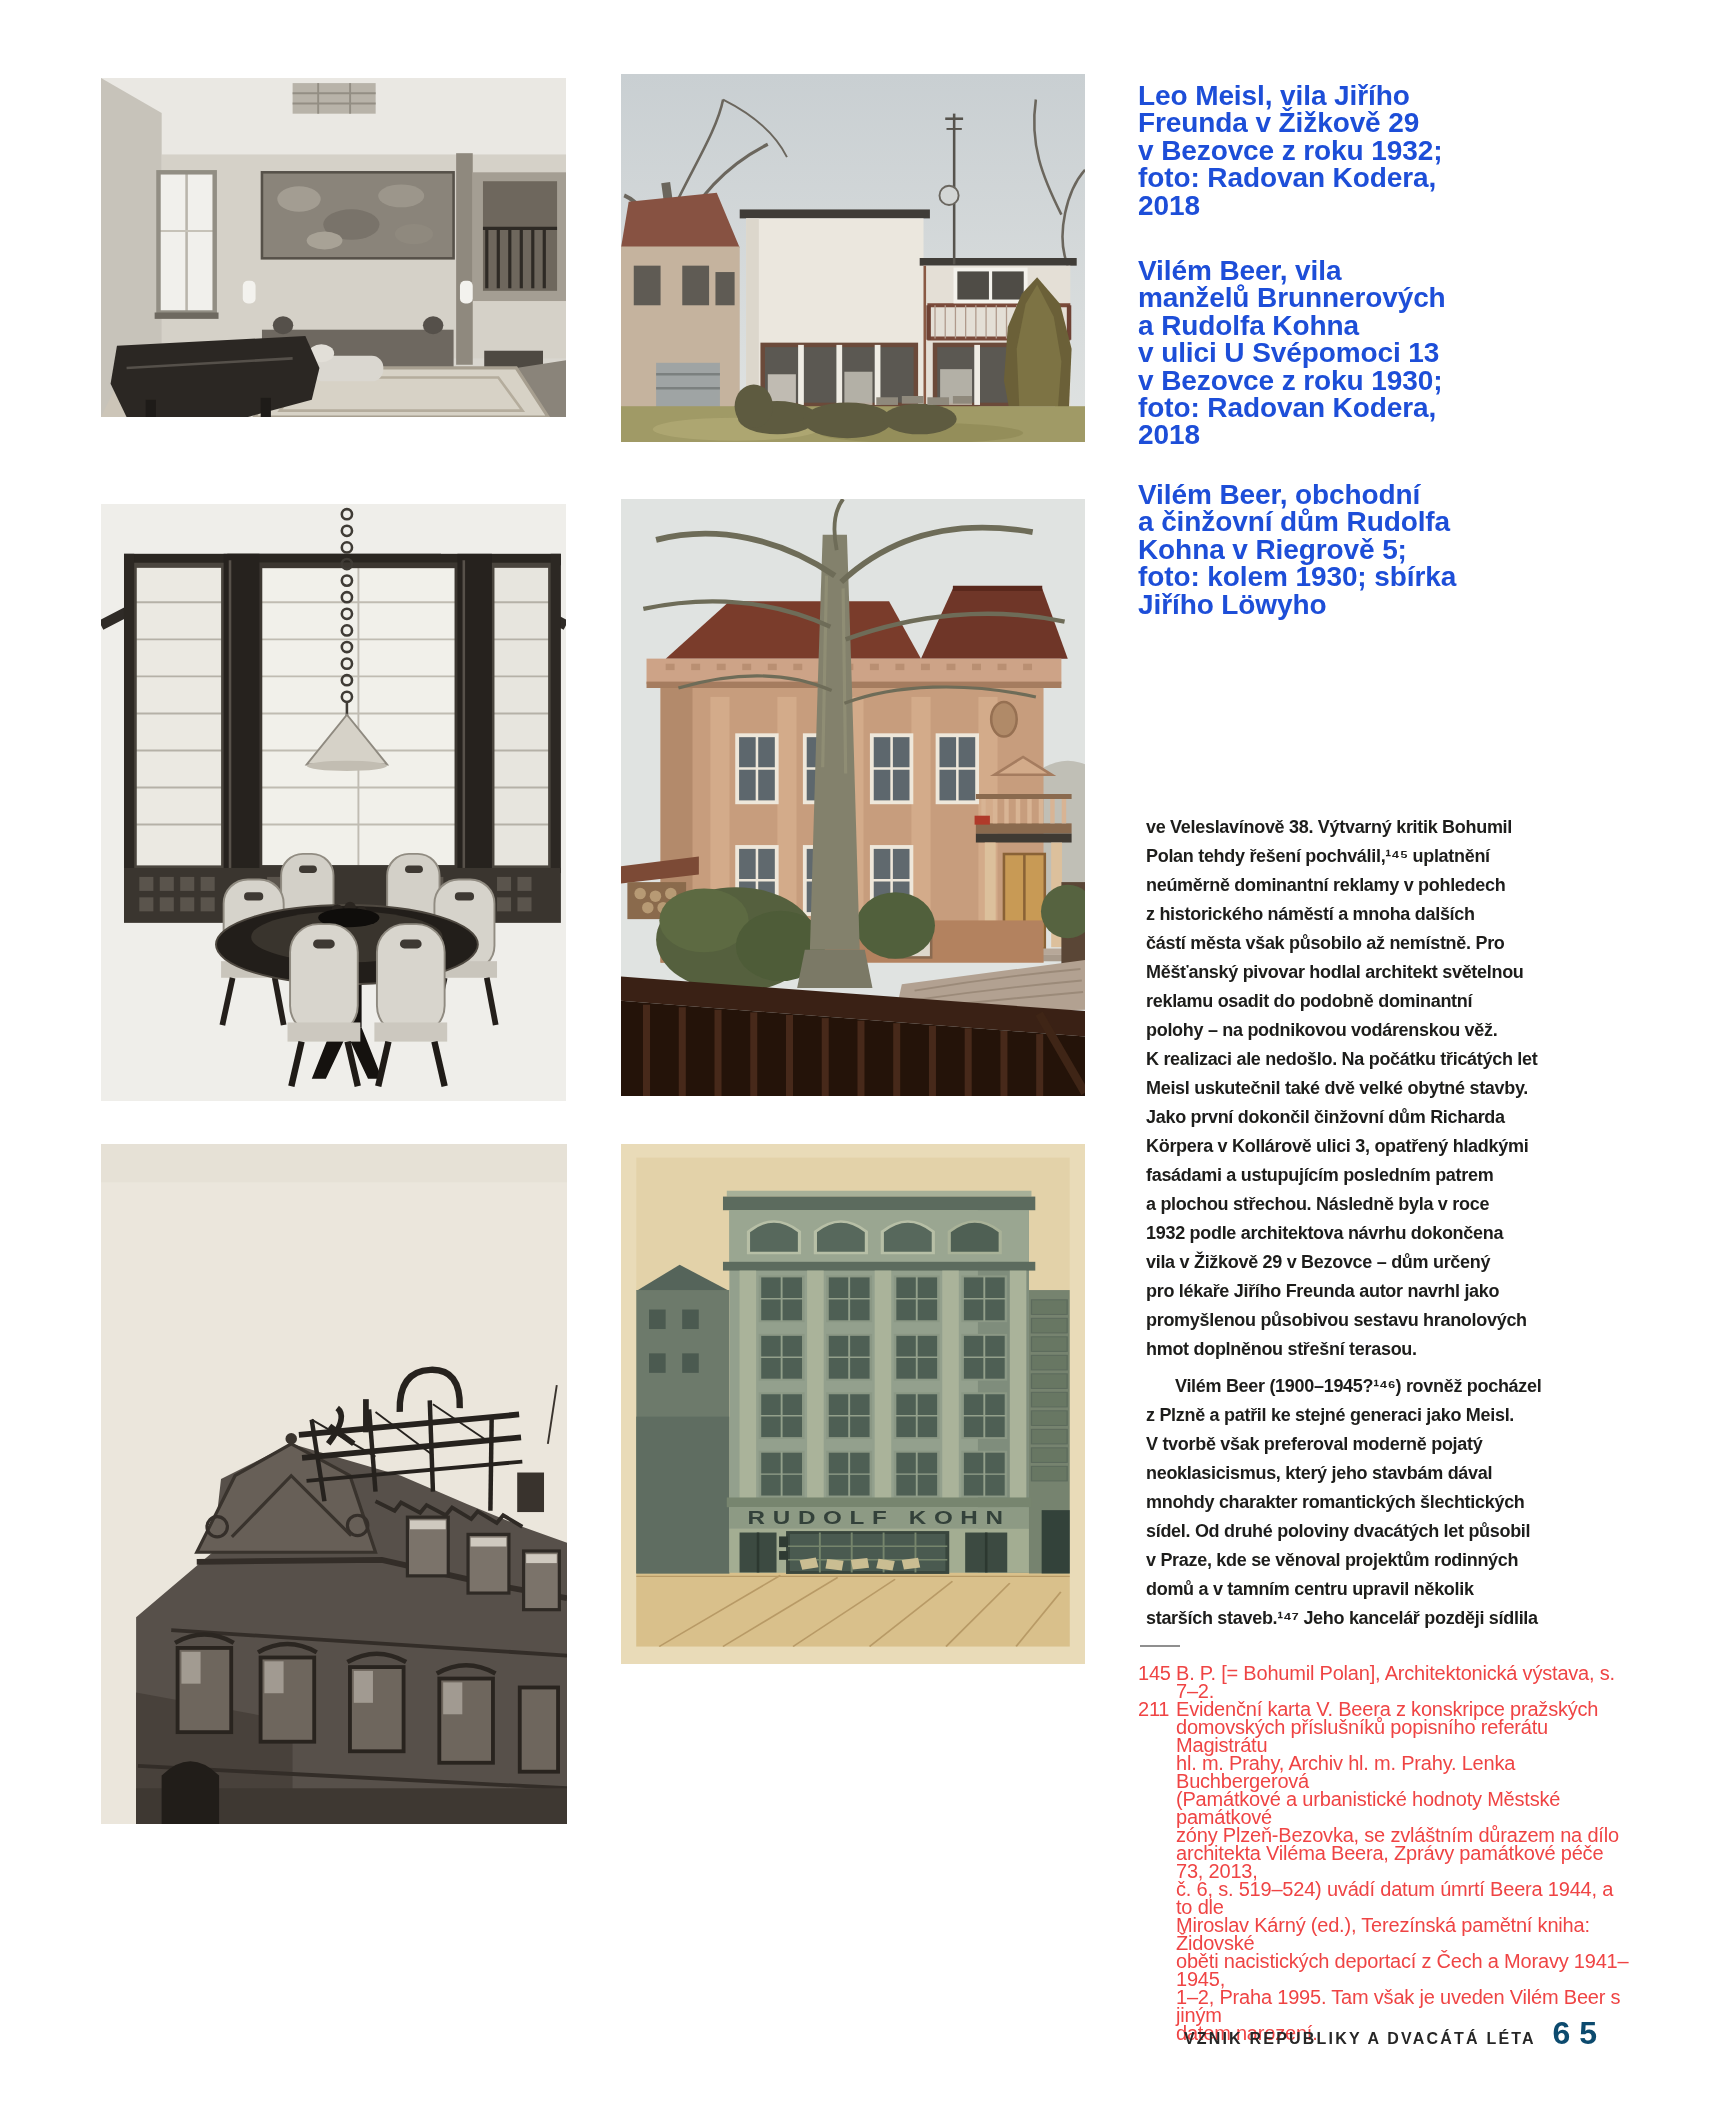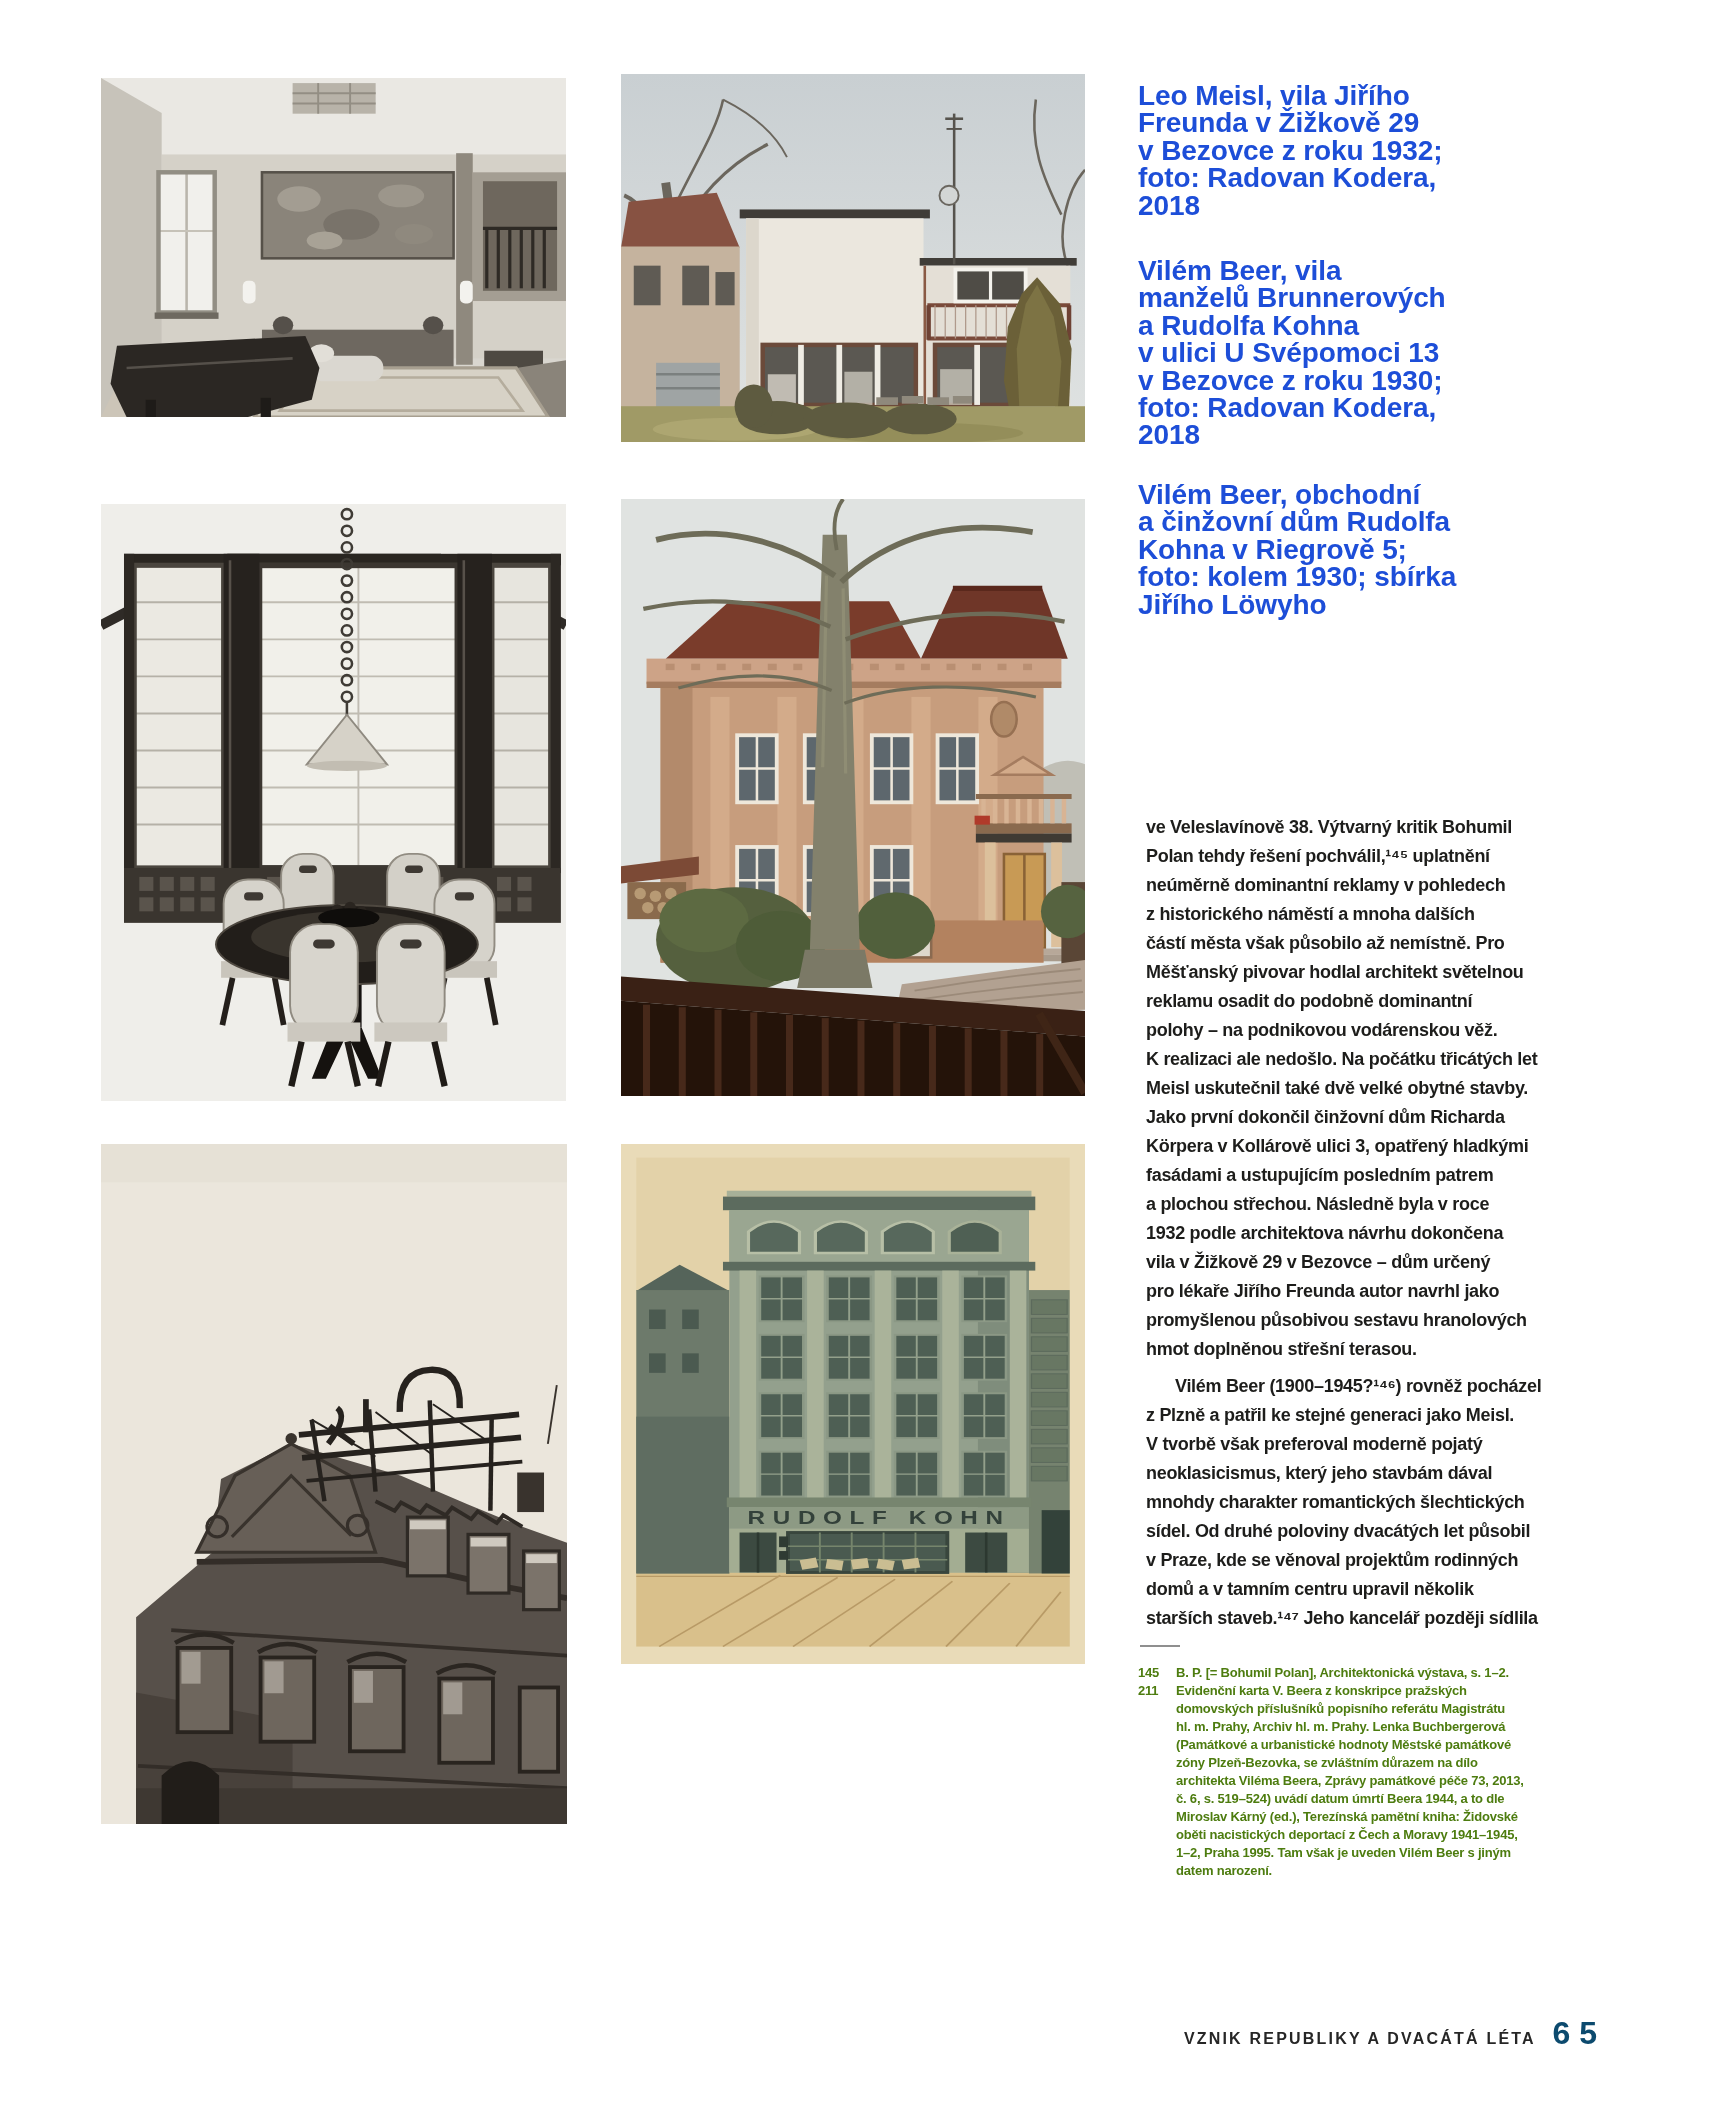--- a/index.html
+++ b/index.html
@@ -17,21 +17,21 @@
   .bodycol{position:absolute;left:1138px;top:805px;width:491px;}
   .bodycol p{
     margin:8px;font-size:18px;line-height:29px;font-weight:700;
     letter-spacing:-0.3px;color:#1d1d1b;white-space:pre-line;
   }
   .bodycol p.indent{text-indent:29px;}
   .fn-rule{position:absolute;left:1140px;top:1645px;width:40px;height:1.9px;background:#8f8f8f;}
   .footnotes{position:absolute;left:1138px;top:1664px;width:493px;}
   .fn{display:grid;grid-template-columns:38px 1fr;}
   .fn-num,.fn-text{
-    font-size:13px;line-height:18px;font-weight:700;letter-spacing:-0.2px;color:#4d7c0f;
+    font-size:20px;line-height:18px;font-weight:400;letter-spacing:-0.2px;color:#ef4444;
   }
   .fn-text{white-space:pre-line;}
   .footer{position:absolute;right:121px;top:2015px;display:flex;align-items:baseline;gap:16.6px;}
   .footer-label{font-size:16px;font-weight:700;letter-spacing:2.2px;color:#262626;}
   .footer-num{font-size:32px;font-weight:700;letter-spacing:9px;color:#0c4a6e;}
 </style>
 </head>
 <body>
 
 <div class="page">
@@ -792,21 +792,21 @@
 sídel. Od druhé poloviny dvacátých let působil
 v Praze, kde se věnoval projektům rodinných
 domů a v tamním centru upravil několik
 starších staveb.¹⁴⁷ Jeho kancelář později sídlila</p>
   </div>
 
   <div class="fn-rule"></div>
   <div class="footnotes">
     <div class="fn">
       <span class="fn-num">145</span>
-      <span class="fn-text">B. P. [= Bohumil Polan], Architektonická výstava, s. 1–2.</span>
+      <span class="fn-text">B. P. [= Bohumil Polan], Architektonická výstava, s. 7–2.</span>
     </div>
     <div class="fn">
       <span class="fn-num">211</span>
       <span class="fn-text">Evidenční karta V. Beera z konskripce pražských
 domovských příslušníků popisního referátu Magistrátu
 hl. m. Prahy, Archiv hl. m. Prahy. Lenka Buchbergerová
 (Památkové a urbanistické hodnoty Městské památkové
 zóny Plzeň-Bezovka, se zvláštním důrazem na dílo
 architekta Viléma Beera, Zprávy památkové péče 73, 2013,
 č. 6, s. 519–524) uvádí datum úmrtí Beera 1944, a to dle

